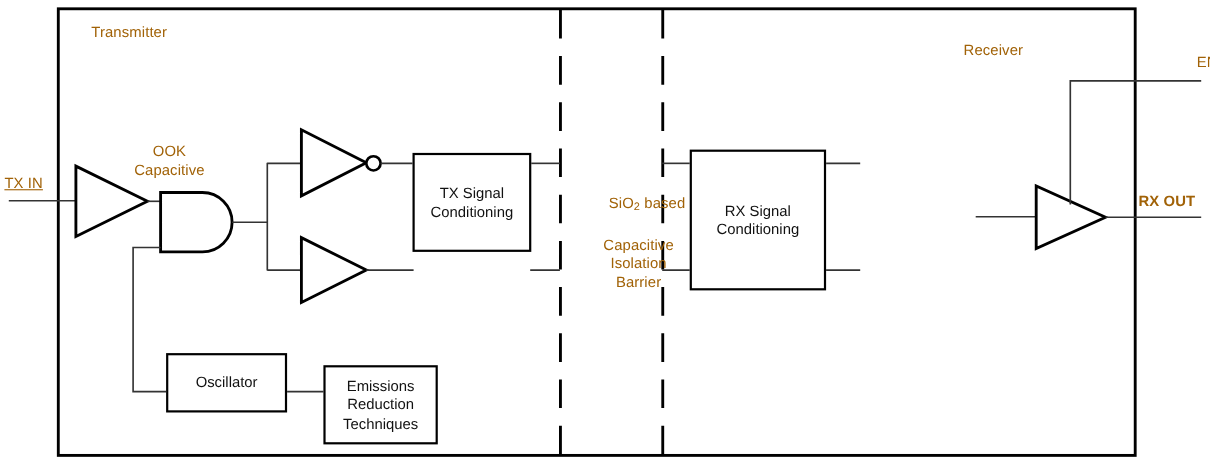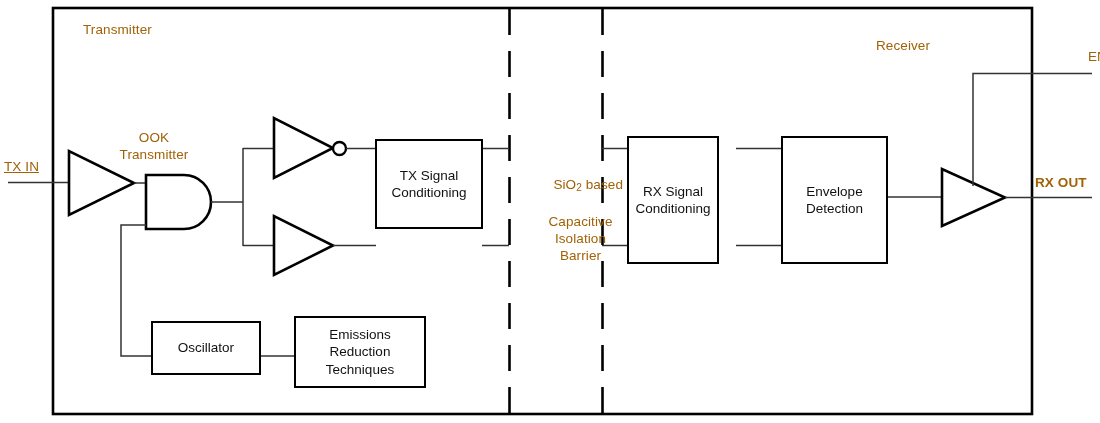--- a/index.html
+++ b/index.html
@@ -95,46 +95,42 @@
 
     <line x1="260" y1="356" x2="295" y2="356" stroke="#333" stroke-width="1.5"></line>
 
   </svg>
 
   <div class="blockbox" style="left:375px;top:139px;width:108px;height:90px;">
     <div class="txt">TX Signal
 Conditioning</div>
   </div>
 
-  <div class="blockbox" style="left:627px;top:136px;width:92px;height:128px;">
+  <div class="blockbox" style="left:627px;top:136px;width:124px;height:128px;">
     <div class="txt">RX Signal
 Conditioning</div>
   </div>
 
-  <div class="blockbox" style="left:781px;top:136px;width:107px;height:128px;">
-    <div class="txt">Envelope
-Detection</div>
-  </div>
 
   <div class="blockbox" style="left:151px;top:321px;width:110px;height:54px;">
     <div class="txt">Oscillator</div>
   </div>
 
-  <div class="blockbox" style="left:294px;top:316px;width:132px;height:72px;">
+  <div class="blockbox" style="left:294px;top:332px;width:104px;height:72px;">
     <div class="txt">Emissions
 Reduction
 Techniques</div>
   </div>
 
   <div class="lbl l" style="left:83px;top:21px;">Transmitter</div>
 
   <div class="lbl l" style="left:876px;top:21px;margin-top:16px;">Receiver</div>
 
   <div class="lbl c" style="left:104px;top:129px;width:100px;">OOK
-Transmitter</div>
+Capacitive</div>
 
   <div class="lbl l" style="left:4px;top:158px;text-decoration:underline;">TX IN</div>
 
   <div class="lbl l" style="left:1088px;top:48px;">EN</div>
 
   <div class="lbl l" style="left:1035px;top:174px;font-weight:bold;">RX OUT</div>
 
   <div class="lbl c" style="left:534px;top:159px;width:93px;">
     <span><span>SiO</span><sub>2</sub><span> based</span></span>
     <div style="white-space:pre-line;">Capacitive

